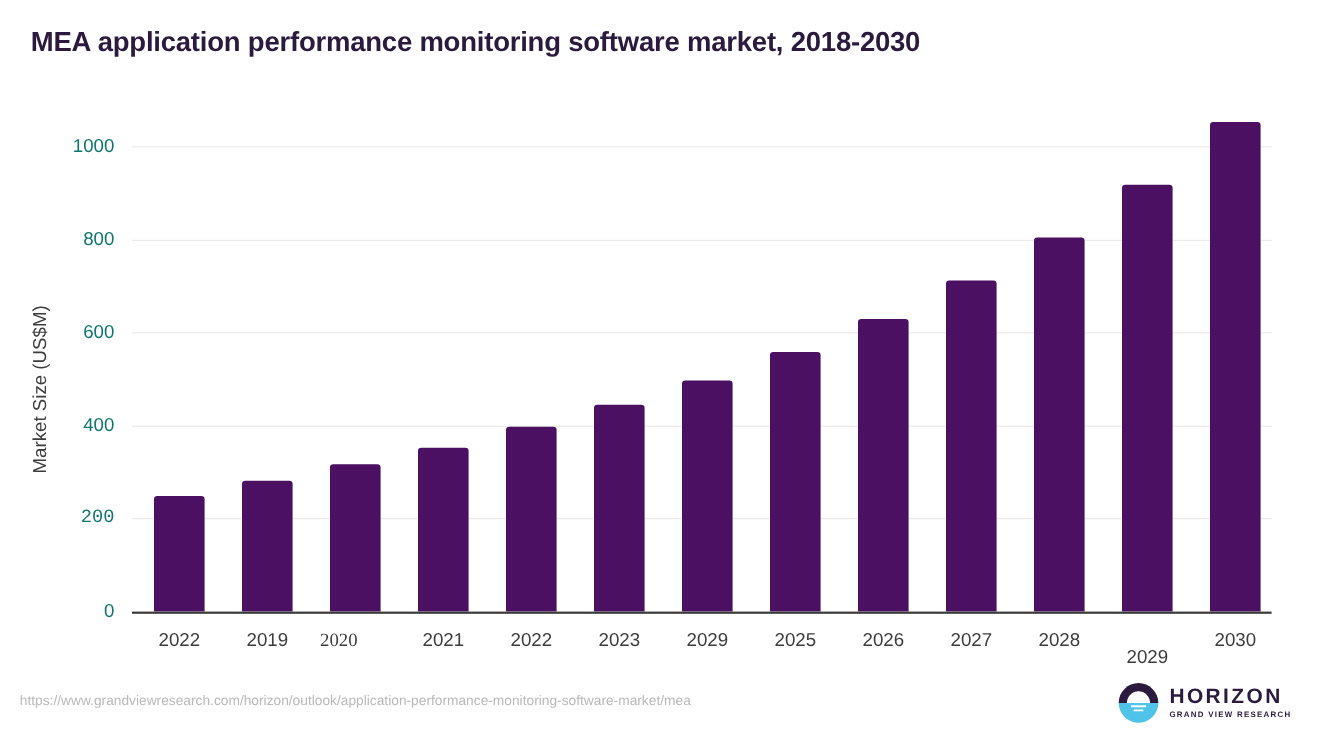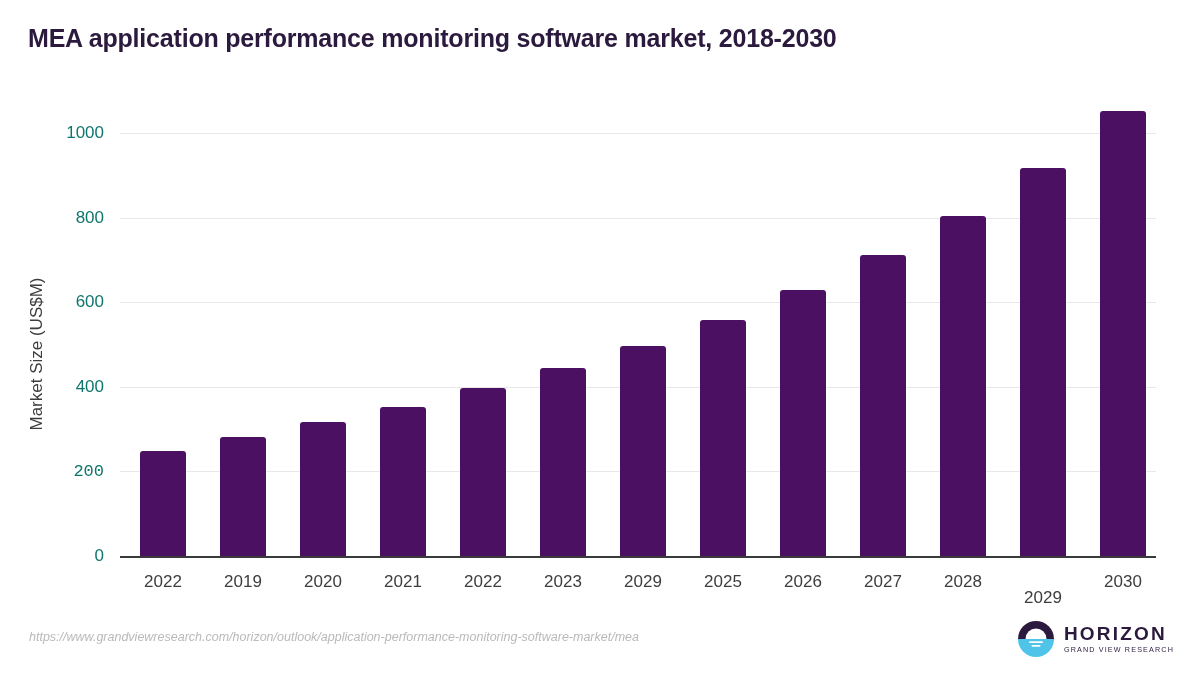--- a/index.html
+++ b/index.html
@@ -101,26 +101,25 @@
     top: 572px;
     width: 80px;
     text-align: center;
     font-size: 17px;
     color: #3d3d3d;
   }
 
   
   #source-url {
     position: absolute;
-    left: 29px;
+    left: 18px;
     top: 630px;
     font-size: 12.5px;
     color: #b9b9b9;
     white-space: nowrap;
-    font-style: italic;
   }
   #logo {
     position: absolute;
     right: 26px;
     top: 618px;
     height: 42px;
     display: flex;
     align-items: center;
     gap: 9px;
   }
@@ -137,21 +136,21 @@
     line-height: 1;
   }
   #logo-name {
     font-size: 19px;
     font-weight: bold;
     color: #2B1A3D;
     letter-spacing: 2.2px;
   }
   #logo-sub {
     font-size: 7.2px;
-    font-weight: normal;
+    font-weight: bold;
     color: #2B1A3D;
     letter-spacing: 1.15px;
     margin-top: 3px;
     text-align: right;
   }
 </style>
 </head>
 <body>
 
 <div id="figure">
@@ -190,21 +189,21 @@
         <div class="bar" style="height: 340.092px; top: 115.908px; left: 820px; background: rgb(75, 16, 97);"></div>
         <div class="bar" style="height: 388.314px; top: 67.686px; left: 900px; background: rgb(75, 16, 97);"></div>
         <div class="bar" style="height: 444.573px; top: 11.427px; left: 980px; background: rgb(75, 16, 97);"></div>
       </div>
     <div id="axis-line"></div>
   </div>
 
   <div id="xticks">
       <div class="xtick-label" style="left: 123px;">2022</div>
       <div class="xtick-label" style="left: 203px;">2019</div>
-      <div class="xtick-label" style="left: 283px;">2020</div>
+      <div class="xtick-label" style="left: 268px; font-family: Liberation Serif, serif;">2020</div>
       <div class="xtick-label" style="left: 363px;">2021</div>
       <div class="xtick-label" style="left: 443px;">2022</div>
       <div class="xtick-label" style="left: 523px;">2023</div>
       <div class="xtick-label" style="left: 603px;">2029</div>
       <div class="xtick-label" style="left: 683px;">2025</div>
       <div class="xtick-label" style="left: 763px;">2026</div>
       <div class="xtick-label" style="left: 843px;">2027</div>
       <div class="xtick-label" style="left: 923px;">2028</div>
       <div class="xtick-label" style="left: 1003px; margin-top: 16px;">2029</div>
       <div class="xtick-label" style="left: 1083px;">2030</div>

